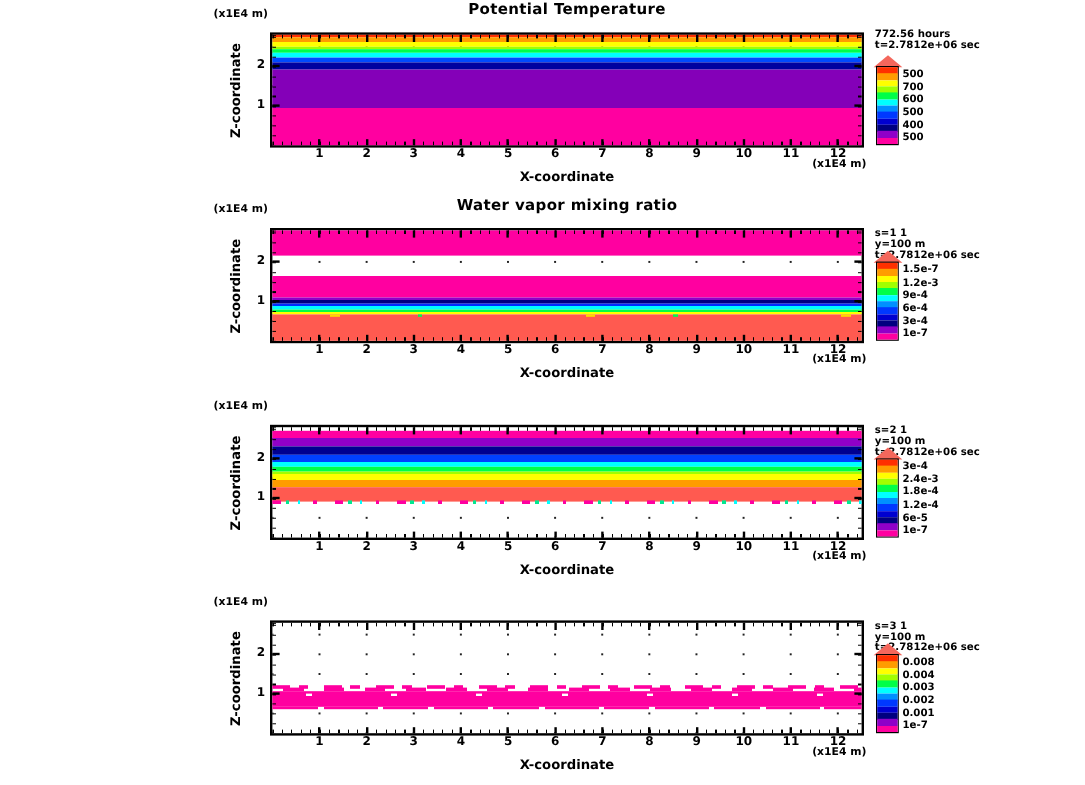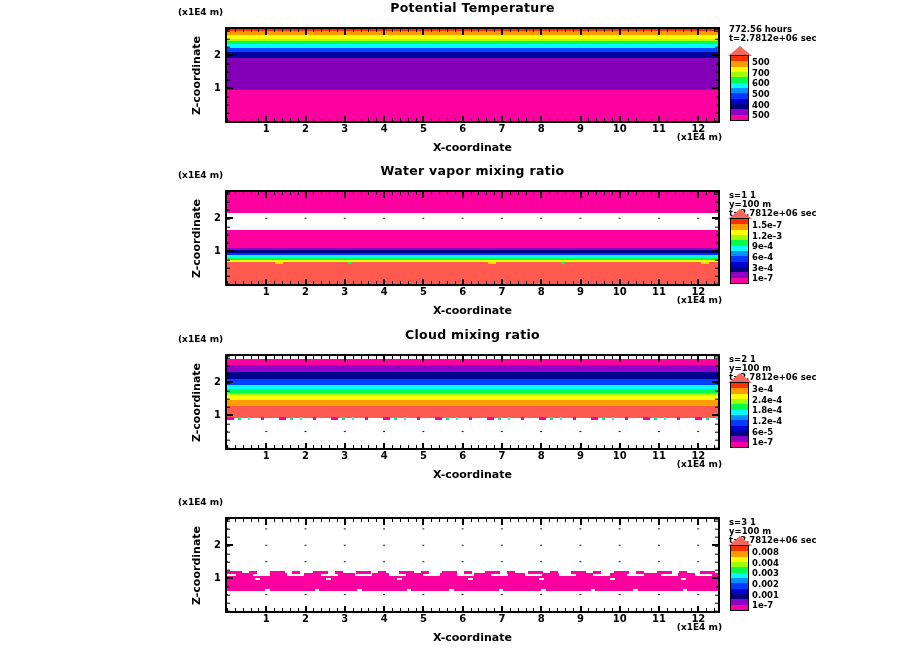--- a/index.html
+++ b/index.html
@@ -211,21 +211,20 @@
         <div class="cband" style="top: 58.6667px; height: 5.83333px; background: rgb(255, 0, 160);"></div>
       </div>
       <div class="barlab" style="left: 752px; top: 56.8333px; width: 48px;">1.5e-7</div>
       <div class="barlab" style="left: 752px; top: 67.5px; width: 48px;">1.2e-3</div>
       <div class="barlab" style="left: 752px; top: 78.1667px; width: 48px;">9e-4</div>
       <div class="barlab" style="left: 752px; top: 88.8333px; width: 48px;">6e-4</div>
       <div class="barlab" style="left: 752px; top: 99.5px; width: 48px;">3e-4</div>
       <div class="barlab" style="left: 752px; top: 110.167px; width: 48px;">1e-7</div>
     </div>
     <div class="panel" style="left: 0px; top: 327px;">
-      <div class="ptitle" style="left: 227px; top: 0px; width: 491px;">Cloud mixing ratio</div>
       <div class="ulabel" style="left: 178px; top: 7px; width: 70px;">(x1E4 m)</div>
       <div class="zlabel" style="left: 189px; top: 29px; height: 92px;">Z-coordinate</div>
       <div class="plot" style="left: 225px; top: 27px; width: 491px; height: 92px;">
         <div class="dots"></div>
         <div class="band" style="top: 2.62857px; height: 6.57143px; background: rgb(255, 0, 160);"></div>
         <div class="band" style="top: 9.2px; height: 6.57143px; background: rgb(144, 0, 200);"></div>
         <div class="band" style="top: 15.7714px; height: 7.22857px; background: rgb(0, 0, 144);"></div>
         <div class="band" style="top: 23px; height: 5.58571px; background: rgb(0, 64, 255);"></div>
         <div class="band" style="top: 28.5857px; height: 4.6px; background: rgb(0, 255, 255);"></div>
         <div class="band" style="top: 33.1857px; height: 3.61429px; background: rgb(0, 255, 72);"></div>
@@ -295,21 +294,21 @@
         <div class="cband" style="top: 21.3333px; height: 5.83333px; background: rgb(0, 255, 72);"></div>
         <div class="cband" style="top: 26.6667px; height: 5.83333px; background: rgb(0, 255, 255);"></div>
         <div class="cband" style="top: 32px; height: 5.83333px; background: rgb(0, 144, 255);"></div>
         <div class="cband" style="top: 37.3333px; height: 5.83333px; background: rgb(0, 56, 255);"></div>
         <div class="cband" style="top: 42.6667px; height: 5.83333px; background: rgb(0, 0, 208);"></div>
         <div class="cband" style="top: 48px; height: 5.83333px; background: rgb(0, 0, 128);"></div>
         <div class="cband" style="top: 53.3333px; height: 5.83333px; background: rgb(144, 0, 200);"></div>
         <div class="cband" style="top: 58.6667px; height: 5.83333px; background: rgb(255, 0, 160);"></div>
       </div>
       <div class="barlab" style="left: 752px; top: 56.8333px; width: 48px;">3e-4</div>
-      <div class="barlab" style="left: 752px; top: 67.5px; width: 48px;">2.4e-4</div>
+      <div class="barlab" style="left: 752px; top: 67.5px; width: 48px;">2.4e-3</div>
       <div class="barlab" style="left: 752px; top: 78.1667px; width: 48px;">1.8e-4</div>
       <div class="barlab" style="left: 752px; top: 88.8333px; width: 48px;">1.2e-4</div>
       <div class="barlab" style="left: 752px; top: 99.5px; width: 48px;">6e-5</div>
       <div class="barlab" style="left: 752px; top: 110.167px; width: 48px;">1e-7</div>
     </div>
     <div class="panel" style="left: 0px; top: 490px;">
       <div class="ulabel" style="left: 178px; top: 7px; width: 70px;">(x1E4 m)</div>
       <div class="zlabel" style="left: 189px; top: 29px; height: 92px;">Z-coordinate</div>
       <div class="plot" style="left: 225px; top: 27px; width: 491px; height: 92px;">
         <div class="dots"></div>

